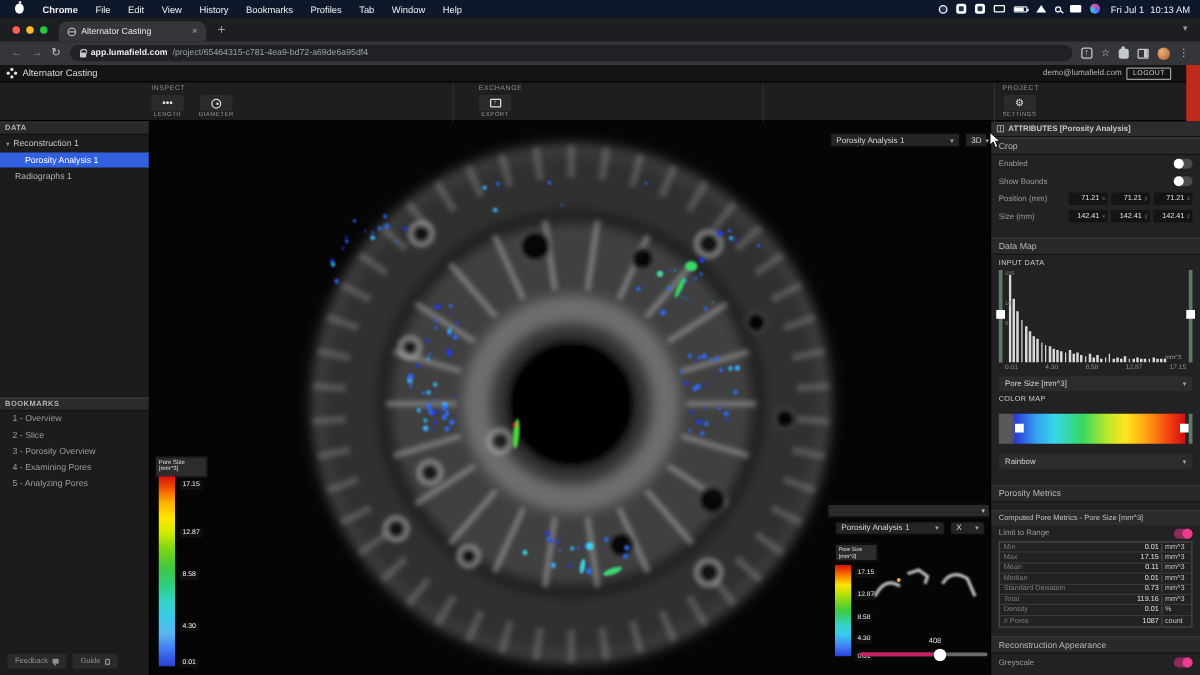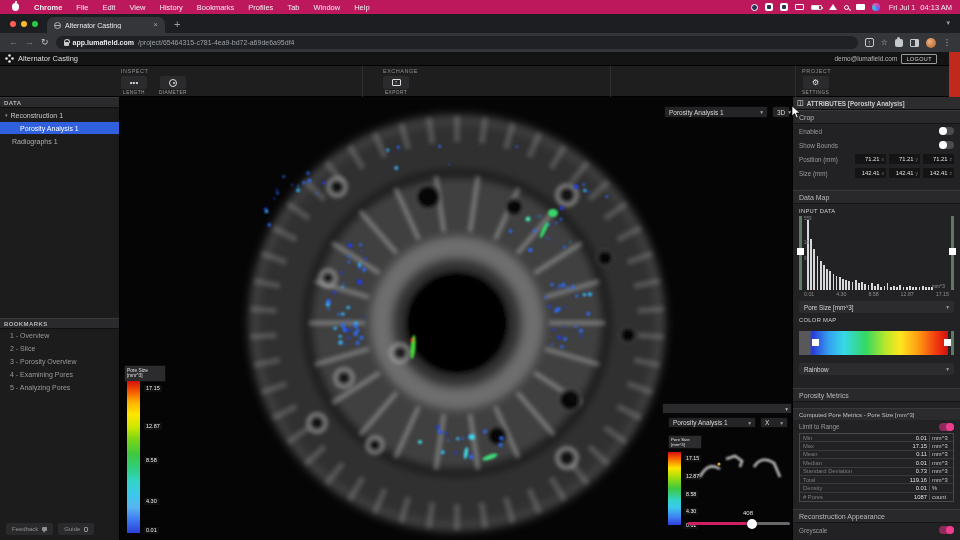--- a/index.html
+++ b/index.html
@@ -1,20 +1,20 @@
 <!DOCTYPE html>
 <html><head>
 <meta charset="utf-8">
 <style>
   *{box-sizing:border-box;margin:0;padding:0}
   html,body{width:960px;height:540px;overflow:hidden;background:#000;font-family:"Liberation Sans",sans-serif}
   .screen{position:relative;width:960px;height:540px;background:#050506}
 
   
-  .menubar{position:absolute;top:0;left:0;right:0;height:14px;background:#be185d;display:flex;align-items:center;padding:0 8px;color:#f0f0f2;font-size:7.5px;z-index:40}
+  .menubar{position:absolute;top:0;left:0;right:0;height:14px;background:#0f172a;display:flex;align-items:center;padding:0 8px;color:#f0f0f2;font-size:7.5px;z-index:40}
   .apple-icon{width:7px;height:8px;background:#fff;border-radius:45% 45% 50% 50%;margin:0 8px 0 4px;position:relative}
   .apple-icon::before{content:"";position:absolute;top:-2px;left:3px;width:2px;height:2px;background:#fff;border-radius:50% 0}
   .menu-item{padding:0 7px;white-space:nowrap}
   .menu-item.bold{font-weight:bold}
   .mb-right{margin-left:auto;display:flex;align-items:center;gap:7px}
   .st{display:inline-block}
   .st-record{width:7px;height:7px;border:1.5px solid #fff;border-radius:50%;background:#2b3153}
   .st-app{width:8px;height:8px;background:#fff;border-radius:2px;position:relative}
   .st-app::after{content:"";position:absolute;left:2px;top:2px;width:4px;height:4px;background:#2b3153;border-radius:1px}
   .st-display{width:9px;height:6px;border:1px solid #fff;border-radius:1px}
@@ -172,21 +172,21 @@
       <span class="st st-app"></span>
       <span class="st st-app"></span>
       <span class="st st-display"></span>
       <span class="st st-batt"></span>
       <span class="st st-wifi"></span>
       <span class="st st-search"></span>
       <span class="st st-kb"></span>
       <span class="st st-siri"></span>
       <span class="clock">
         <span>Fri Jul 1</span>
-        <span>04:13 AM</span>
+        <span>10:13 AM</span>
       </span>
     </span>
   </div>
 
   <div class="tabstrip">
     <span class="lights">
       <span class="light" style="background:#ff5f57"></span>
       <span class="light" style="background:#febc2e"></span>
       <span class="light" style="background:#28c840"></span>
     </span>

